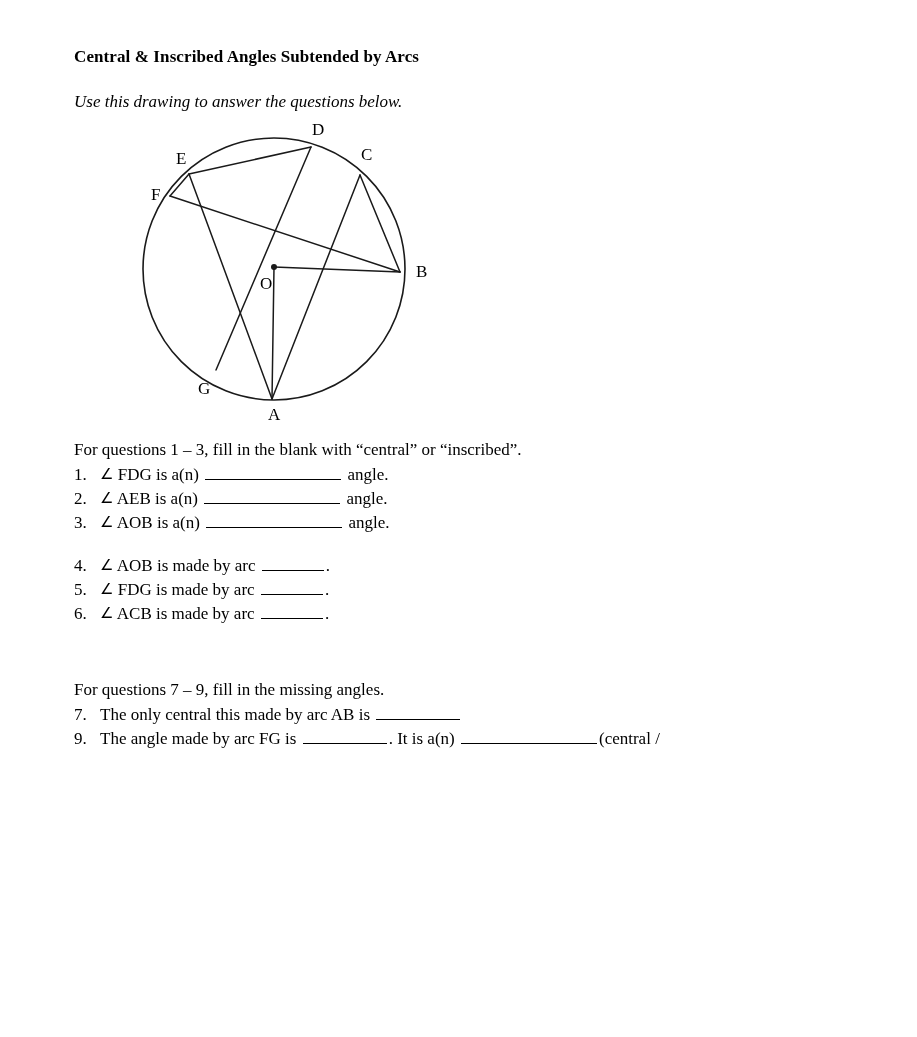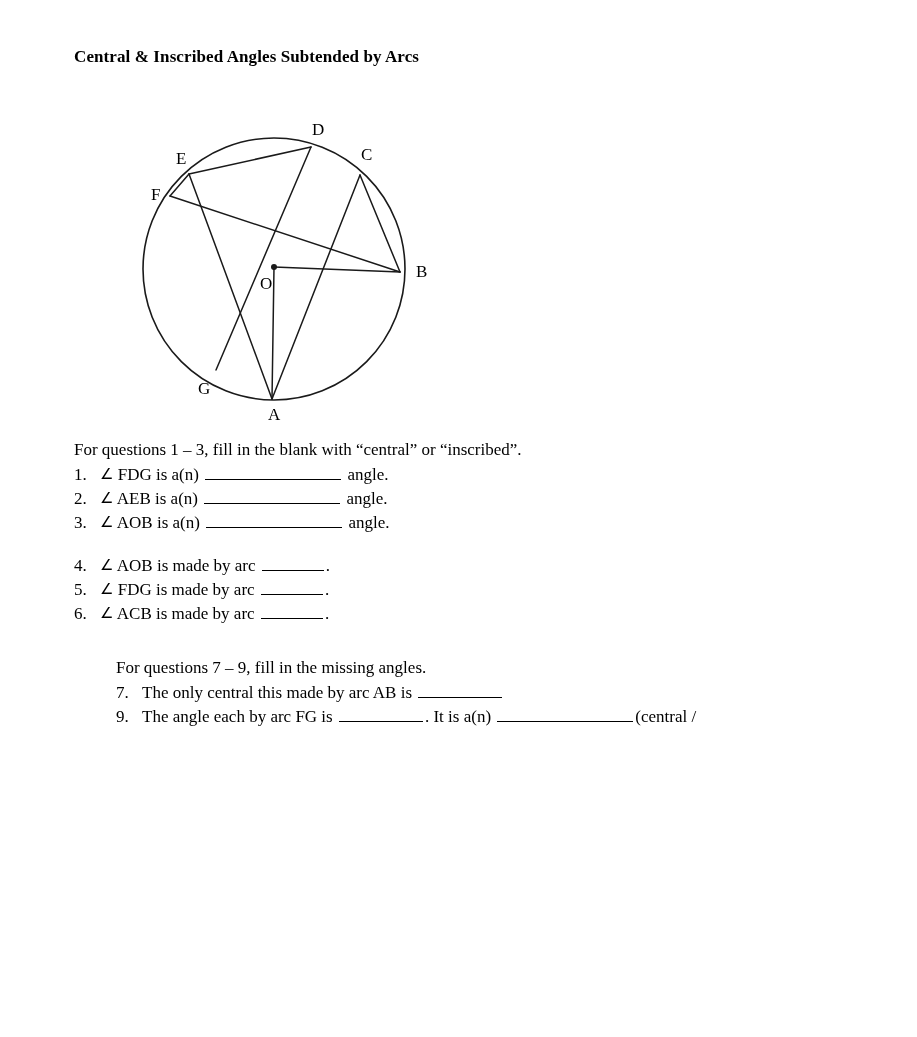--- a/index.html
+++ b/index.html
@@ -84,36 +84,37 @@
     vertical-align: baseline;
     margin: 0 2px;
   }
   .blank-lg   { width: 136px; }
   .blank-sm   { width: 62px;  }
   .blank-md   { width: 84px;  }
   .ital { }
 
   #sec-1-3 { top: 438px; }
   #sec-4-6 { top: 554px; }
-  #sec-7-9 { top: 656px; margin-left: 42px; }
+  #sec-7-9 { top: 678px; }
 
   .q9-cont {
     display: block;
     white-space: nowrap;
     padding-left: 26px;
     height: 24px;
   }
 </style>
 </head>
 <body>
 
 <div class="page">
 
   <div class="worksheet-title">Central &amp; Inscribed Angles Subtended by Arcs</div>
 
+  <div class="drawing-instruction">Use this drawing to answer the questions below.</div>
 
   <div class="figure">
     <svg width="320" height="310" viewBox="0 0 320 310" id="figure-svg">
       <g id="fig-circle">
           <circle cx="154" cy="147" r="131" fill="none" stroke="#1a1a1a" stroke-width="1.6"></circle>
         </g>
       <g id="fig-chords">
           <line x1="69" y1="52" x2="50" y2="74" stroke="#1a1a1a" stroke-width="1.5" stroke-linecap="round"></line>
           <line x1="69" y1="52" x2="191" y2="25" stroke="#1a1a1a" stroke-width="1.5" stroke-linecap="round"></line>
           <line x1="69" y1="52" x2="152" y2="277" stroke="#1a1a1a" stroke-width="1.5" stroke-linecap="round"></line>
@@ -173,18 +174,18 @@
 
   <div class="section" id="sec-7-9">
     <div class="section-heading">For questions 7 – 9, fill in the missing angles.</div>
 
     <div class="q-row">
       <span class="q-num">7.</span><span>The only central this made by arc AB is </span><span class="blank blank-md"></span>
     </div>
 
 
     <div class="q-row">
-      <span class="q-num">9.</span><span>The angle each by arc FG is </span><span class="blank blank-md"></span><span>.  It is a(n) </span><span class="blank blank-lg"></span><span class="ital">(central /</span>
+      <span class="q-num">9.</span><span>The angle made by arc FG is </span><span class="blank blank-md"></span><span>.  It is a(n) </span><span class="blank blank-lg"></span><span class="ital">(central /</span>
     </div>
 
   </div>
 
 </div>
 
 </body></html>

